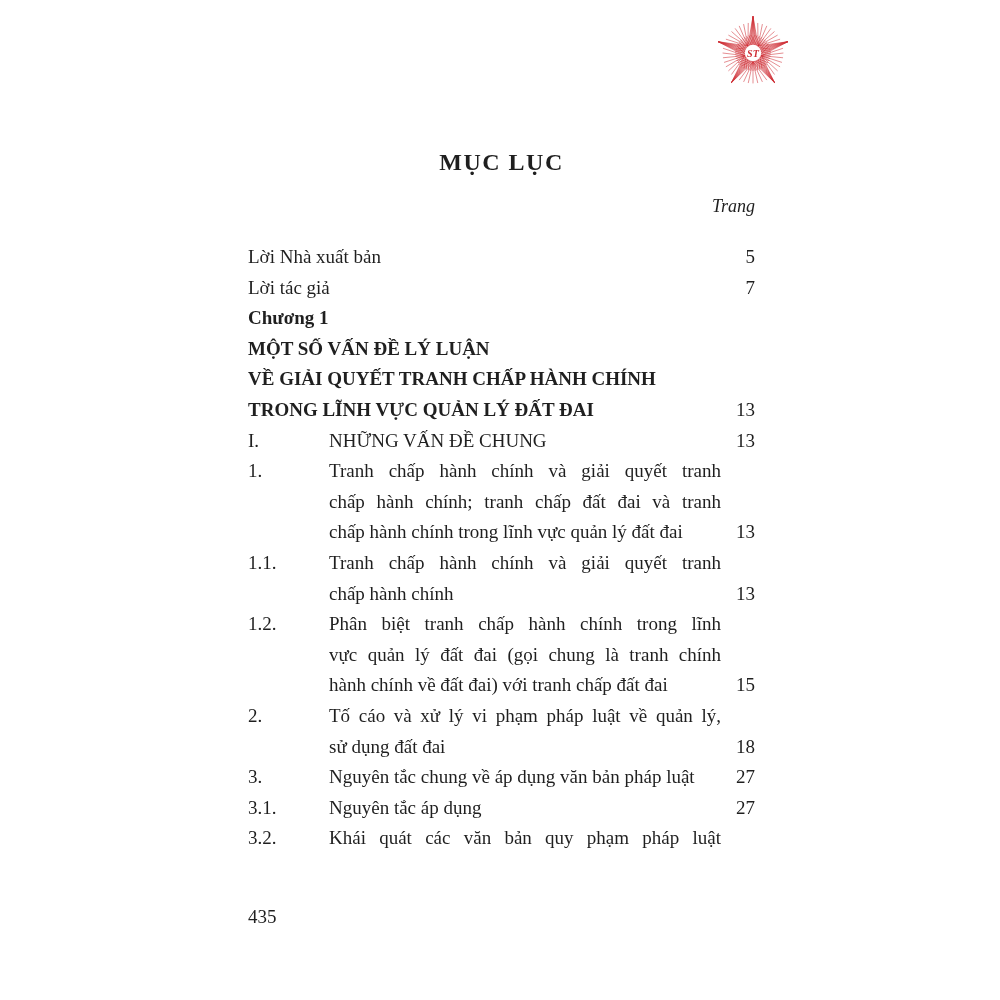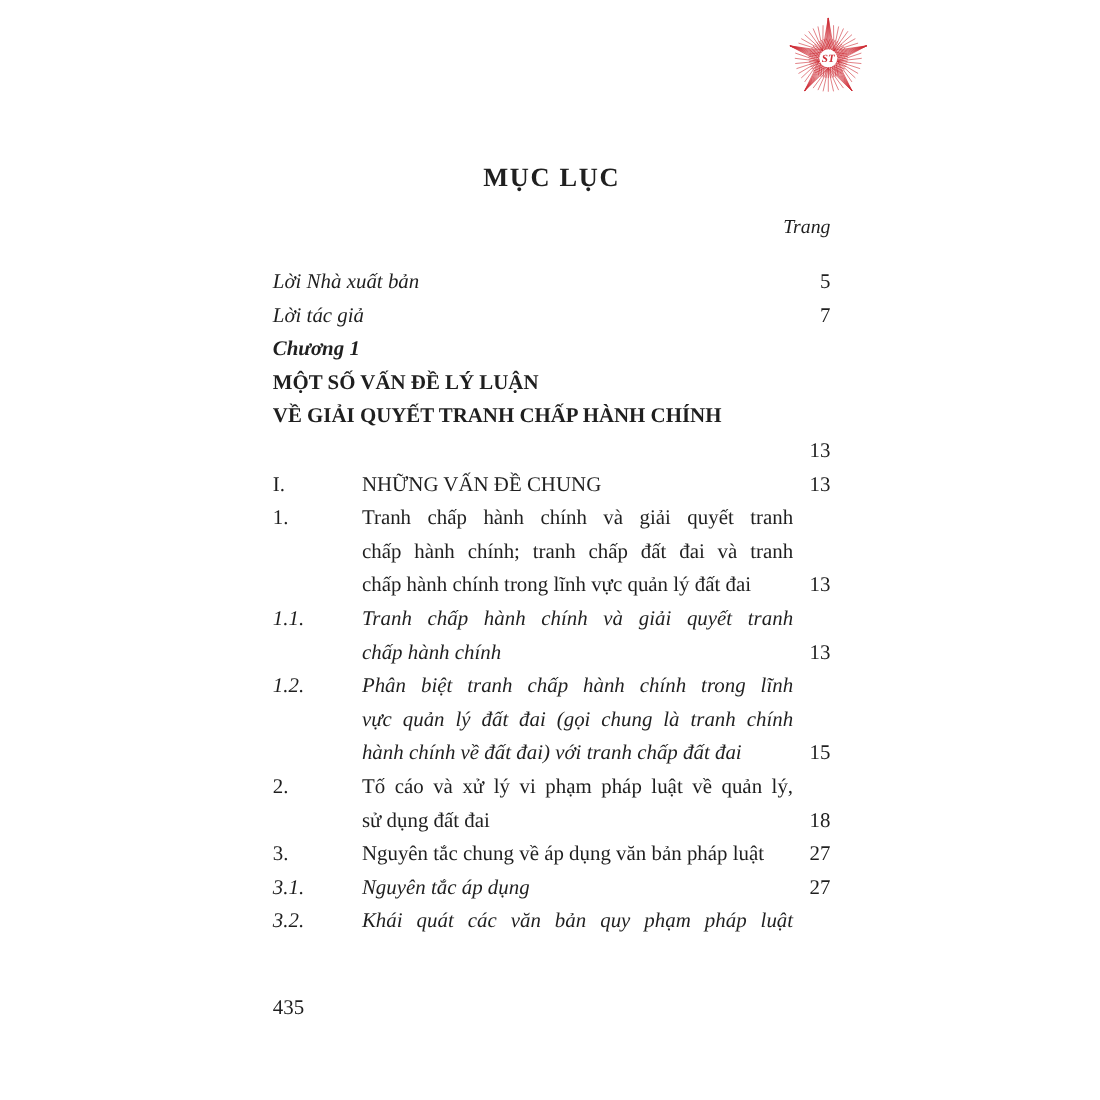--- a/index.html
+++ b/index.html
@@ -26,21 +26,21 @@
     position:absolute; left:248px; top:242px; width:507px;
     font-size:19px; line-height:30.6px;
   }
   .line { display:flex; }
   .mk  { flex:0 0 38px; }
   .tx  { flex:0 0 392px; white-space:nowrap; overflow:visible;margin-left:43px; }
   .tx.j { white-space:normal; text-align:justify; text-align-last:justify; }
   .full { flex:0 0 430px; white-space:nowrap; }
   .ctx  { flex:0 0 430px; text-align:left; white-space:nowrap; }
   .pg  { margin-left:auto; text-align:right; white-space:nowrap; }
-  .it  { font-style:italic; }
+  .it  { }
   .b   { font-weight:bold; }
 
   .folio {
     position:absolute; left:248px; top:906px; width:507px;
     font-size:19px;
   }
 </style>
 </head>
 <body>
 
@@ -152,20 +152,21 @@
     <div class="line">
       <span class="ctx b it">Chương 1</span>
     </div>
     <div class="line">
       <span class="ctx b">MỘT SỐ VẤN ĐỀ LÝ LUẬN</span>
     </div>
     <div class="line">
       <span class="ctx b">VỀ GIẢI QUYẾT TRANH CHẤP HÀNH CHÍNH</span>
     </div>
     <div class="line">
+      <span class="ctx b">TRONG LĨNH VỰC QUẢN LÝ ĐẤT ĐAI</span>
       <span class="pg">13</span>
     </div>
 
     <div class="line">
       <span class="mk">I.</span>
       <span class="tx">NHỮNG VẤN ĐỀ CHUNG</span>
       <span class="pg">13</span>
     </div>
 
     <div class="line">

